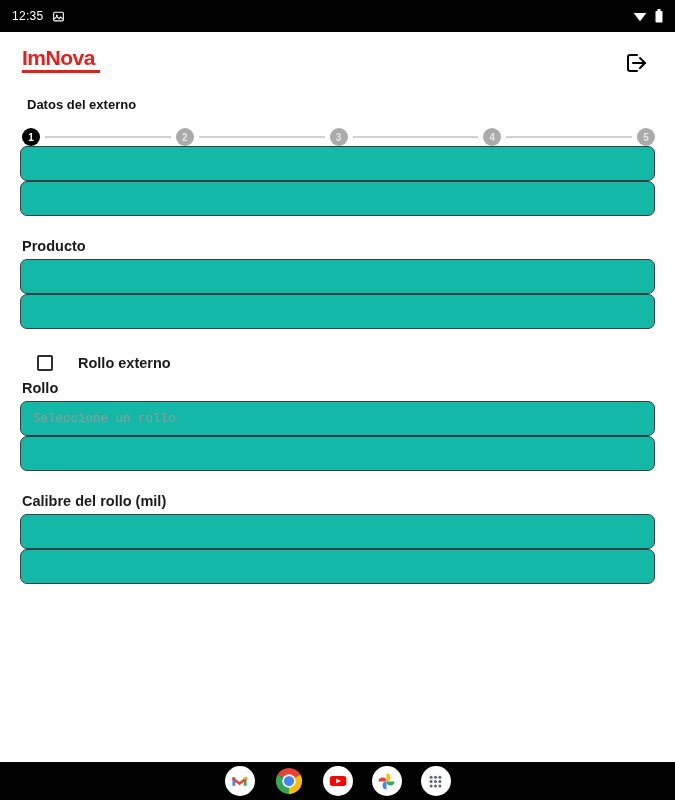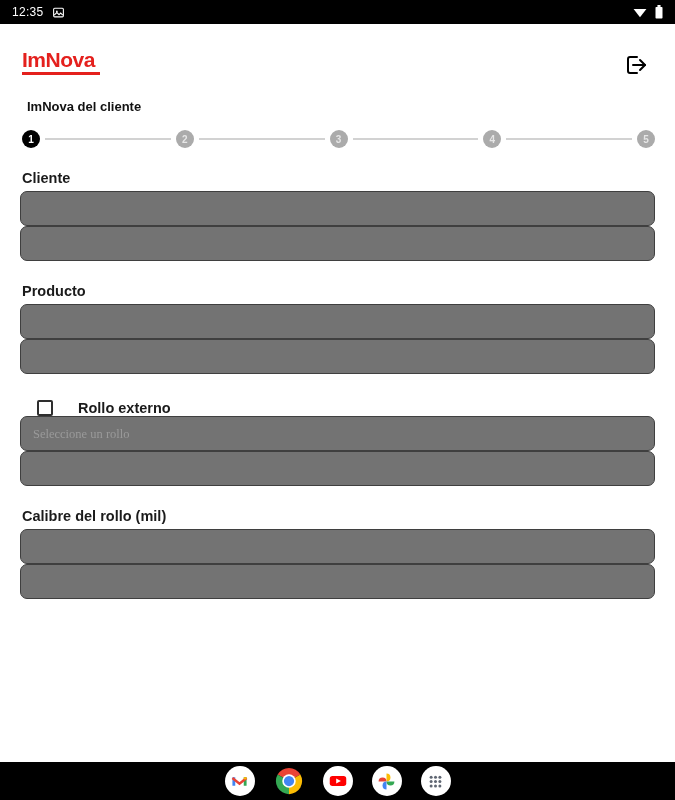--- a/index.html
+++ b/index.html
@@ -5,39 +5,38 @@
   * { box-sizing: border-box; margin: 0; padding: 0; }
   html, body { width: 675px; height: 800px; overflow: hidden; }
   body {
     font-family: "Liberation Sans", sans-serif;
     background: #ffffff;
     position: relative;
   }
 
   
   .status-bar {
-    height: 24px;
+    height: 32px;
     background: #000;
     color: #fff;
     display: flex;
     align-items: center;
     justify-content: space-between;
     padding: 0 12px;
     font-size: 12px;
   }
   .status-left, .status-right { display: flex; align-items: center; gap: 8px; }
   .status-time { font-size: 12px; letter-spacing: .3px; }
 
   
   .app-header {
     display: flex;
     align-items: flex-start;
     justify-content: space-between;
     padding: 15px 24px 0 22px;
-    margin-top: 10px;
   }
   .logo-wrap { display: inline-block; }
   .logo-text {
     color: #e4201d;
     font-weight: bold;
     font-size: 21px;
     letter-spacing: -0.5px;
     line-height: 1;
   }
   .logo-underline {
@@ -98,22 +97,22 @@
   .text-input {
     display: block;
     width: calc(100% - 40px);
     margin: 0 20px;
     height: 35px;
     border: 1px solid #3f3f3f;
     border-radius: 7px;
     padding: 0 12px;
     font-size: 13px;
     color: #111;
-    background: #737373;
-    font-family: Liberation Serif, serif;
+    background: #14b8a6;
+    font-family: Liberation Mono, monospace;
   }
   .text-input::placeholder { color: #9a9a9a; font-size: 12.5px; }
 
   .checkbox-row {
     display: flex;
     align-items: center;
     margin: 26px 0 0 37px;
     gap: 13px;
   }
   .checkbox {
@@ -192,51 +191,51 @@
     <span style="display:flex">
       <svg width="26" height="24" viewBox="0 0 24 24" fill="none" stroke="#000" stroke-width="2" stroke-linecap="round" stroke-linejoin="round">
         <path d="M13 4 H6 a2 2 0 0 0 -2 2 v12 a2 2 0 0 0 2 2 h7"></path>
         <path d="M16 17 l5 -5 -5 -5"></path>
         <path d="M21 12 H9"></path>
       </svg>
     </span>
   </button>
 </div>
 
-<div class="section-title">ImNova del cliente</div>
+<div class="section-title">Datos del externo</div>
 
 <div class="stepper">
   <div class="step-circle active">1</div>
   <div class="step-line"></div>
   <div class="step-circle inactive">2</div>
   <div class="step-line"></div>
   <div class="step-circle inactive">3</div>
   <div class="step-line"></div>
   <div class="step-circle inactive">4</div>
   <div class="step-line"></div>
   <div class="step-circle inactive">5</div>
 </div>
 
 <div>
 
-  <label class="field-label">Cliente</label>
   <input class="text-input" type="text" placeholder="" style="">
 
   <input class="text-input" type="text" placeholder="" style="">
 
   <label class="field-label">Producto</label>
   <input class="text-input" type="text" placeholder="" style="">
 
   <input class="text-input" type="text" placeholder="" style="">
 
   <div class="checkbox-row">
     <input type="checkbox" class="checkbox" style="">
     <span class="checkbox-label">Rollo externo</span>
   </div>
 
+  <label class="field-label tight">Rollo</label>
   <input class="text-input" type="text" placeholder="Seleccione un rollo" style="">
 
   <input class="text-input" type="text" placeholder="" style="">
 
   <label class="field-label">Calibre del rollo (mil)</label>
   <input class="text-input" type="text" placeholder="" style="">
 
   <input class="text-input" type="text" placeholder="" style="">
 
 </div>

